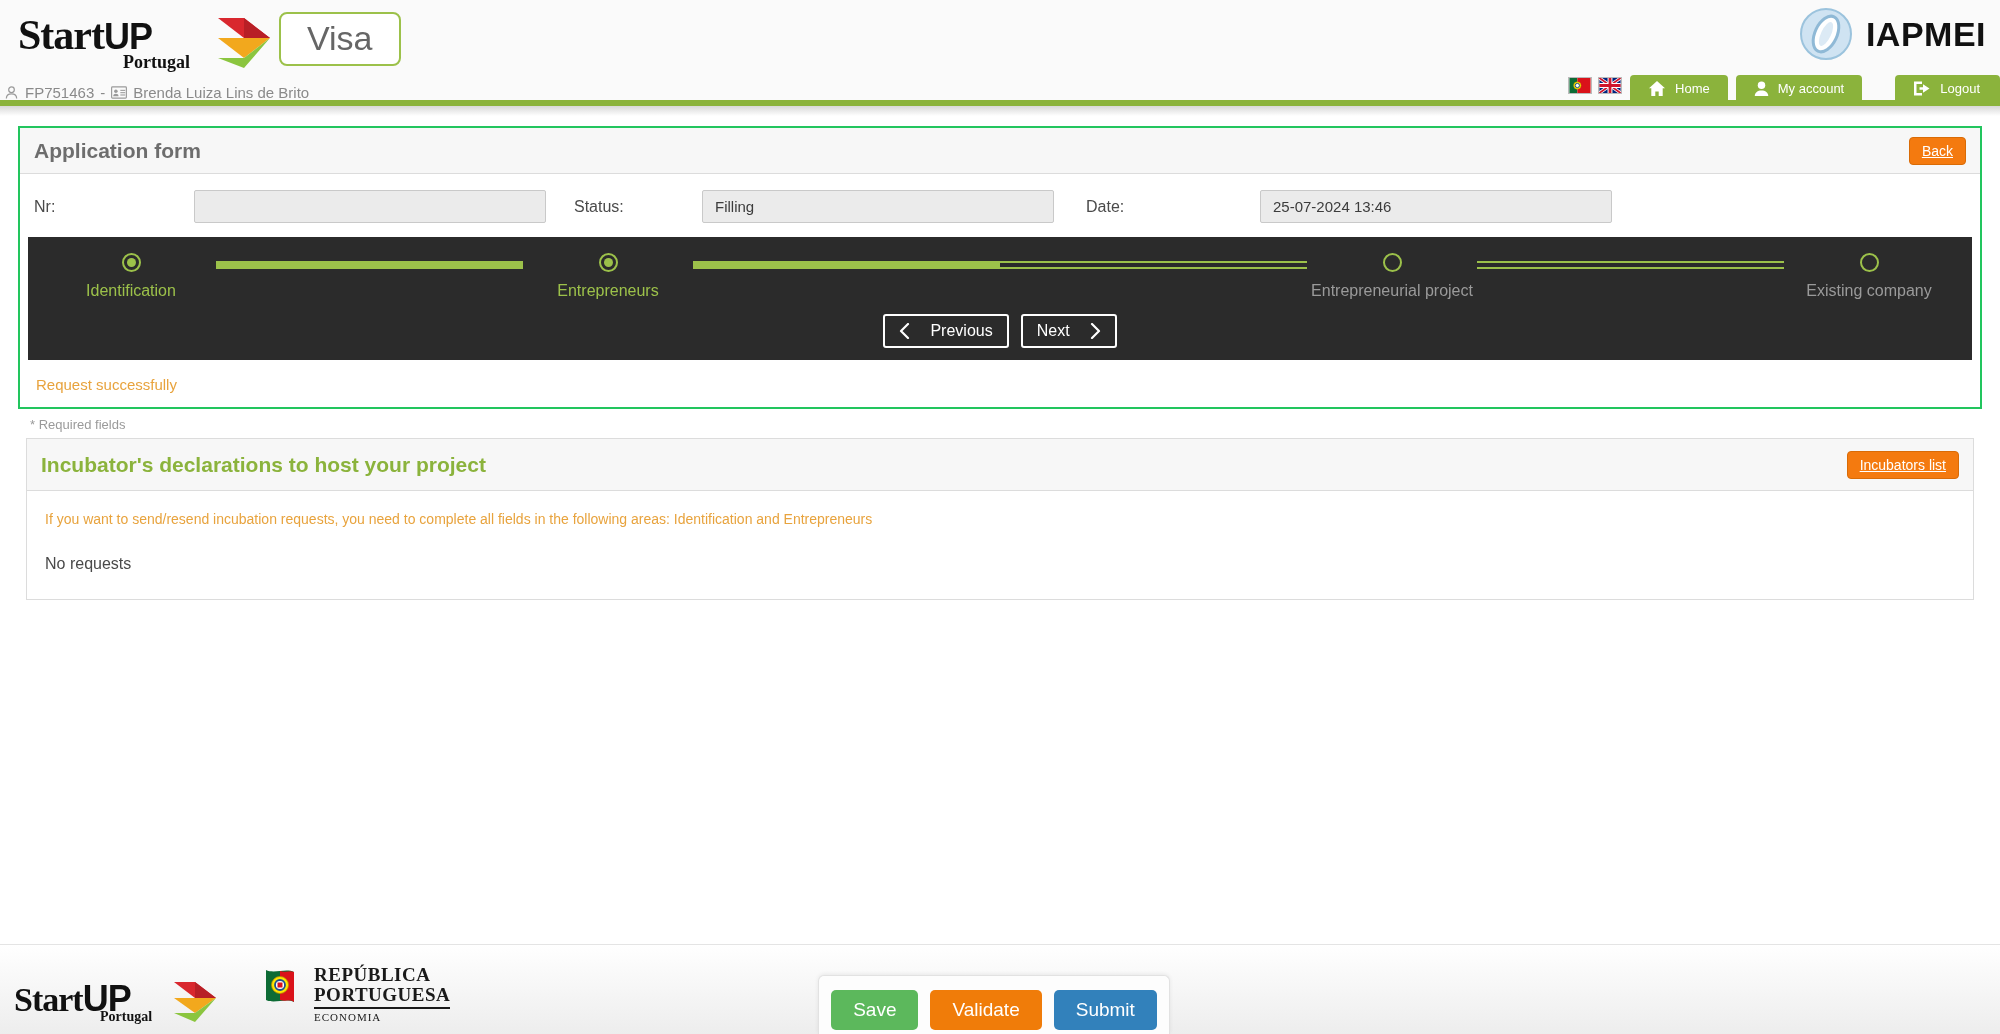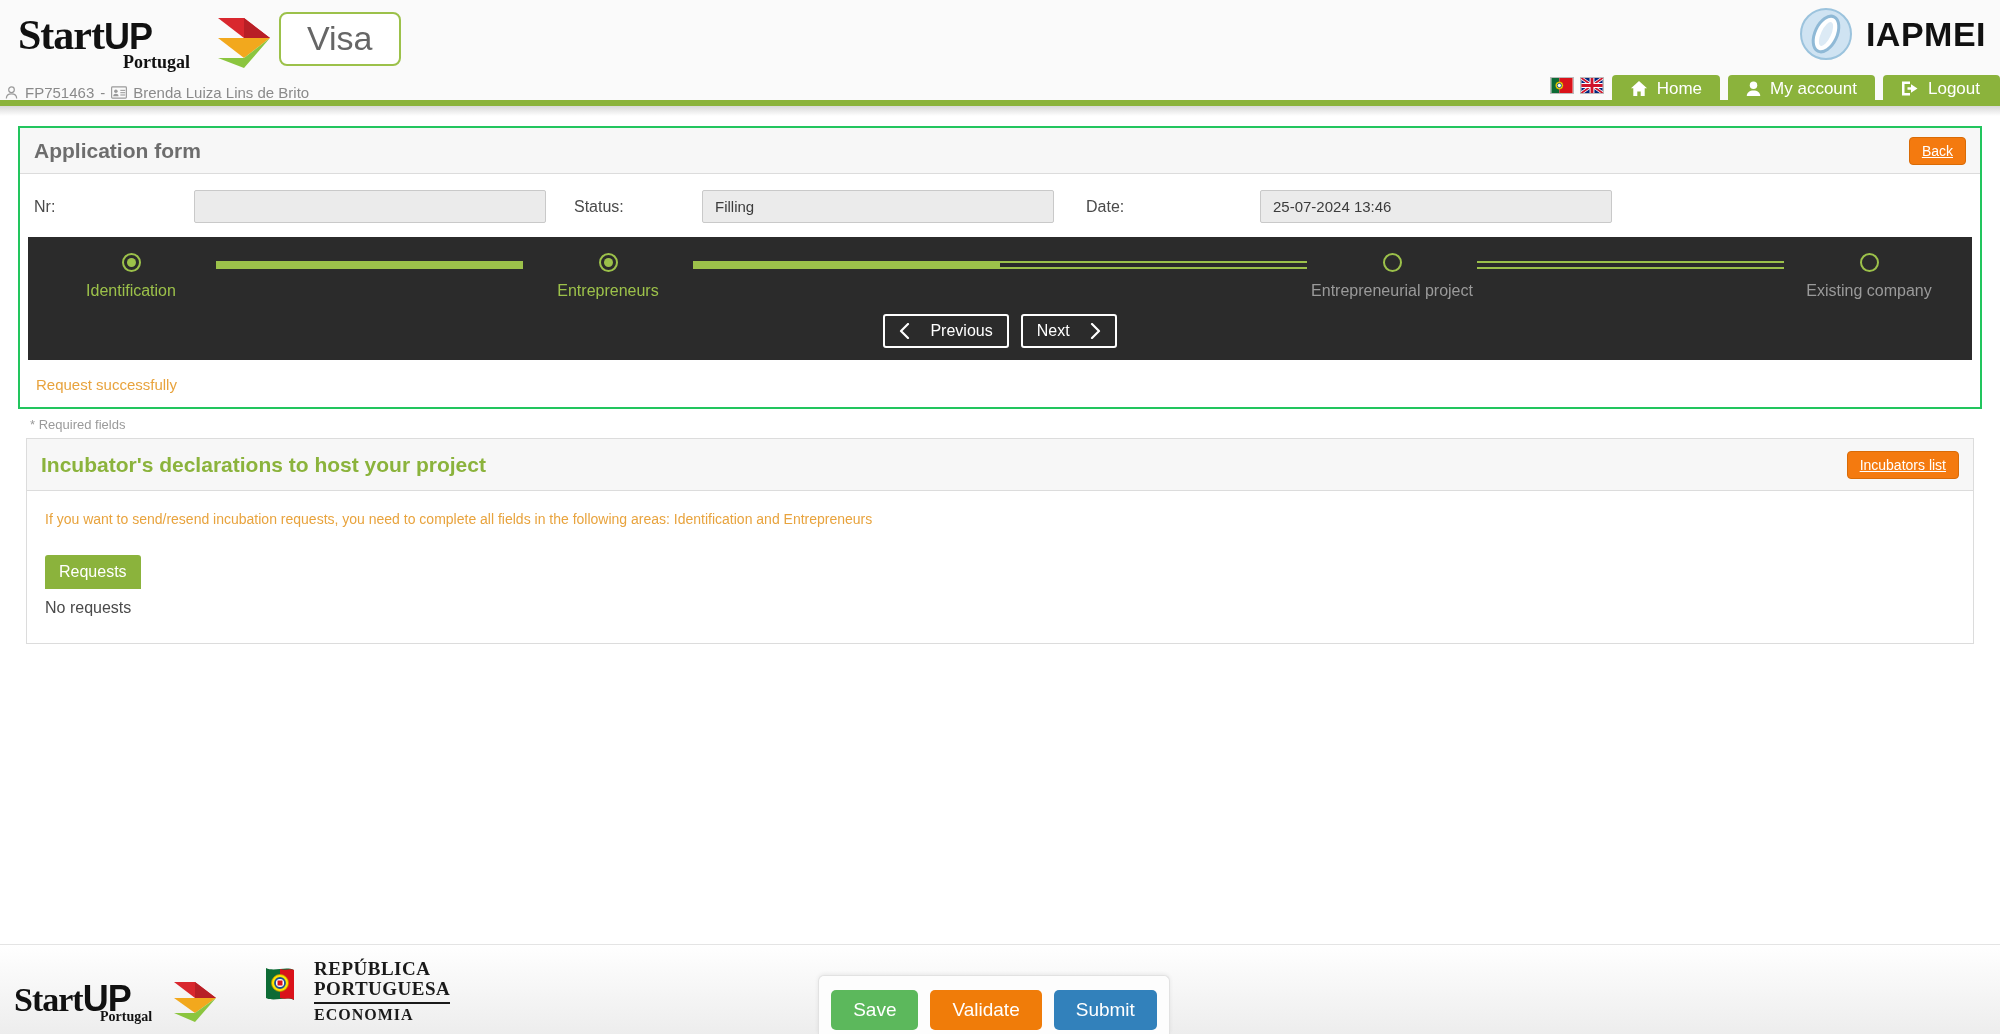--- a/index.html
+++ b/index.html
@@ -58,27 +58,27 @@
 
   
   .nav-area {
     position: absolute; right: 0; top: 75px;
     display: flex; align-items: flex-end; gap: 8px;
   }
   .flags { display: flex; gap: 6px; align-items: center; padding-bottom: 8px; }
   .flag { width: 24px; height: 17px; border: 1px solid #bbb; position: relative; overflow: hidden; display:block;}
   .nav-btn {
     background: #8bb33c; color: #fff;
-    font-size: 17px; height: 27px;
+    font-size: 13px; height: 27px;
     padding: 0 18px;
     display: flex; align-items: center; gap: 9px;
     border: none; border-radius: 4px 4px 0 0;
     cursor: pointer; white-space: nowrap;
   }
-  .nav-btn:last-child { padding-right: 20px; }
+  .nav-btn:last-child { padding-right: 20px; margin-left: 25px; }
   .greenbar { height: 6px; background: #8bb33c; width: 100%; }
   .shadow-strip { height: 10px; background: linear-gradient(to bottom, #d8d8d8, #ffffff); }
 
   
   .page { padding: 0 18px; }
   .form-panel {
     border: 2px solid #22c55e; background: #fff;
     margin-top: 10px;
   }
   .form-panel-head {
@@ -193,21 +193,21 @@
   .f-su-portugal {
     position: absolute; left: 86px; top: 33px;
     font-family: "Liberation Serif", serif; font-size: 14px; font-weight: bold; color: #111;
   }
   .f-chevron { position: absolute; left: 160px; top: 4px; width: 42px; height: 42px; }
   .rep-wrap { display: flex; align-items: center; gap: 10px; padding-bottom: 2px; }
   .rep-text { font-family: "Liberation Serif", serif; line-height: 1.05; }
   .rep-l1 { font-size: 19px; font-weight: bold; letter-spacing: 0.5px; color: #1a1a1a; }
   .rep-l2 { font-size: 19px; font-weight: bold; letter-spacing: 0.5px; color: #1a1a1a; }
   .rep-rule { border-top: 2px solid #1a1a1a; margin: 3px 0 3px 0; width: 100%; }
-  .rep-l3 { font-size: 16px; font-weight: bold; letter-spacing: 1px; color: #1a1a1a; }
+  .rep-l3 { font-size: 11px; font-weight: normal; letter-spacing: 1px; color: #1a1a1a; }
 
   .action-bar {
     position: absolute; left: 818px; bottom: 0; width: 352px;
     background: #fdfdfd; border: 1px solid #e2e2e2; border-bottom: none;
     border-radius: 6px 6px 0 0;
     padding: 14px 18px 4px 18px;
     display: flex; gap: 12px; justify-content: center;
     box-shadow: 0 -1px 4px rgba(0,0,0,0.07);
   }
   .act-btn {
@@ -386,23 +386,20 @@
 
   <div class="required-note">* Required fields</div>
 
   <div class="inc-panel">
     <div class="inc-head">
       <div class="inc-title">Incubator's declarations to host your project</div>
       <button class="btn-orange">Incubators list</button>
     </div>
     <div class="inc-body">
       <div class="warn-text">If you want to send/resend incubation requests, you need to complete all fields in the following areas: Identification and Entrepreneurs</div>
-      <div class="tabs-row">
-        <button class="tab-green">Requests</button>
-      </div>
       <div class="no-requests">No requests</div>
     </div>
   </div>
 </div>
 
 <div class="footer">
   <div class="footer-logos">
     <div class="f-startup">
       <div class="f-su-text"><span><span>Start</span><span class="f-su-up">UP</span></span></div>
       <div class="f-su-portugal">Portugal</div>

